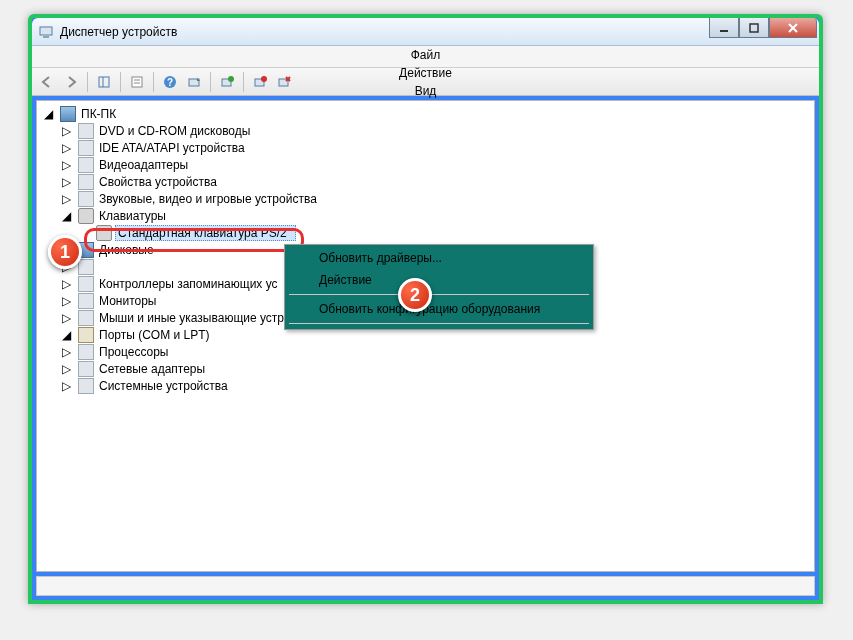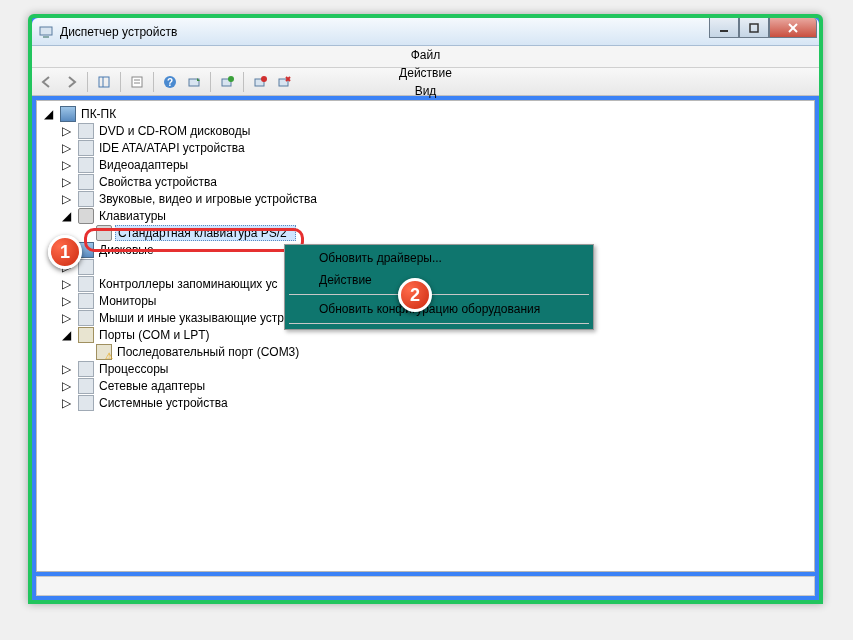--- a/index.html
+++ b/index.html
@@ -256,25 +256,20 @@
           <span class="node-icon ic-generic"></span>
           <span class="node-label">Мыши и иные указывающие устройства</span>
         </div>
       <div class="tree-item">
           <span class="indent" style="width:24px"></span>
           <span class="expander">◢</span>
           <span class="node-icon ic-port"></span>
           <span class="node-label">Порты (COM и LPT)</span>
         </div>
       <div class="tree-item">
-          <span class="indent" style="width:56px"></span>
-          <span class="node-icon ic-port ic-warn"></span>
-          <span class="node-label">Последовательный порт (COM3)</span>
-        </div>
-      <div class="tree-item">
           <span class="indent" style="width:24px"></span>
           <span class="expander">▷</span>
           <span class="node-icon ic-generic"></span>
           <span class="node-label">Процессоры</span>
         </div>
       <div class="tree-item">
           <span class="indent" style="width:24px"></span>
           <span class="expander">▷</span>
           <span class="node-icon ic-generic"></span>
           <span class="node-label">Сетевые адаптеры</span>

